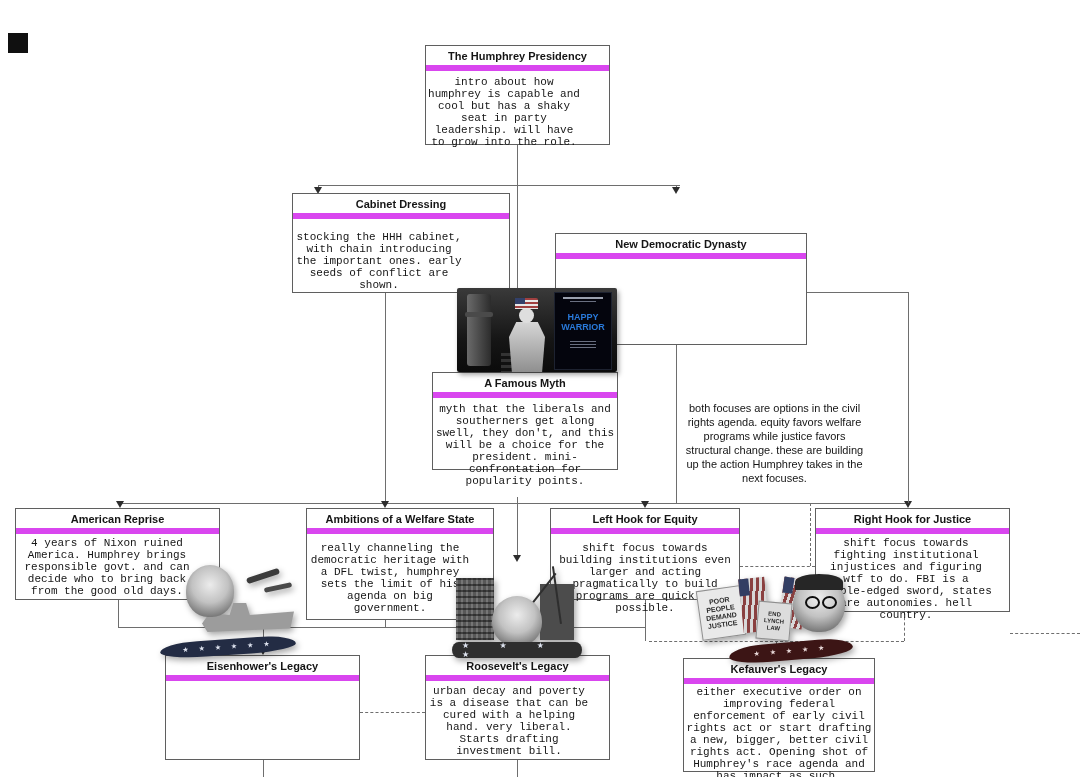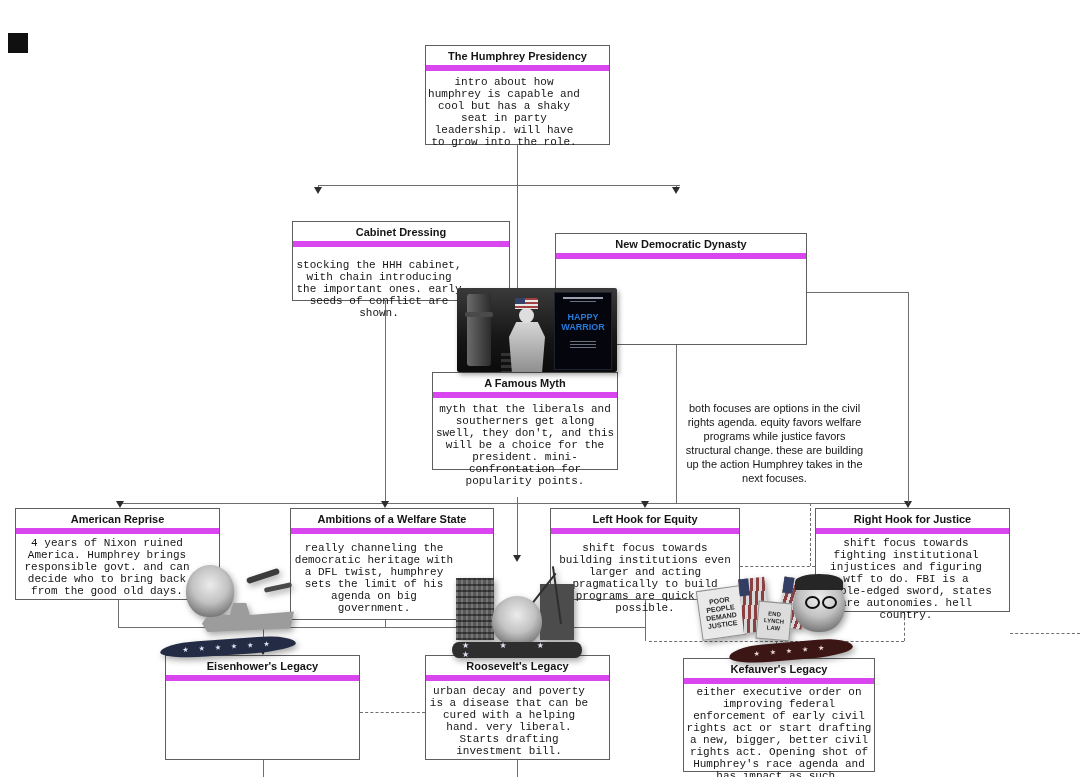--- a/index.html
+++ b/index.html
@@ -92,21 +92,21 @@
   <div class="dh" style="left:360px;top:712px;width:65px;"></div>
   <div class="dh" style="left:1010px;top:633px;width:70px;"></div>
 
   <div class="box" style="left:425px;top:45px;width:185px;height:100px;">
     <div class="title">The Humphrey Presidency</div>
     <div class="body">
         <span style="max-width:152px;">intro about how humphrey is capable and cool but has a shaky seat in party leadership. will have to grow into the role.</span>
       </div>
   </div>
 
-  <div class="box" style="left:292px;top:193px;width:218px;height:80px;margin-top:28px;">
+  <div class="box" style="left:292px;top:193px;width:218px;height:100px;">
     <div class="title">Cabinet Dressing</div>
     <div class="body" style="padding-top:12px;">
         <span style="max-width:168px;">stocking the HHH cabinet, with chain introducing the important ones. early seeds of conflict are shown.</span>
       </div>
   </div>
 
   <div class="box" style="left:555px;top:193px;width:252px;height:112px;margin-top:40px;">
     <div class="title">New Democratic Dynasty</div>
   </div>
 
@@ -117,21 +117,21 @@
       </div>
   </div>
 
   <div class="box" style="left:15px;top:508px;width:205px;height:92px;">
     <div class="title">American Reprise</div>
     <div class="body" style="padding-top:3px;">
         <span style="max-width:178px;">4 years of Nixon ruined America. Humphrey brings responsible govt. and can decide who to bring back from the good old days.</span>
       </div>
   </div>
 
-  <div class="box" style="left:290px;top:508px;width:204px;height:112px;">
+  <div class="box" style="left:306px;top:508px;width:188px;height:112px;">
     <div class="title">Ambitions of a Welfare State</div>
     <div class="body" style="padding-top:8px;">
         <span style="max-width:162px;">really channeling the democratic heritage with a DFL twist, humphrey sets the limit of his agenda on big government.</span>
       </div>
   </div>
 
   <div class="box" style="left:550px;top:508px;width:190px;height:92px;">
     <div class="title">Left Hook for Equity</div>
     <div class="body" style="padding-top:8px;">
         <span style="max-width:184px;">shift focus towards building institutions even larger and acting pragmatically to build programs are quick as possible.</span>

